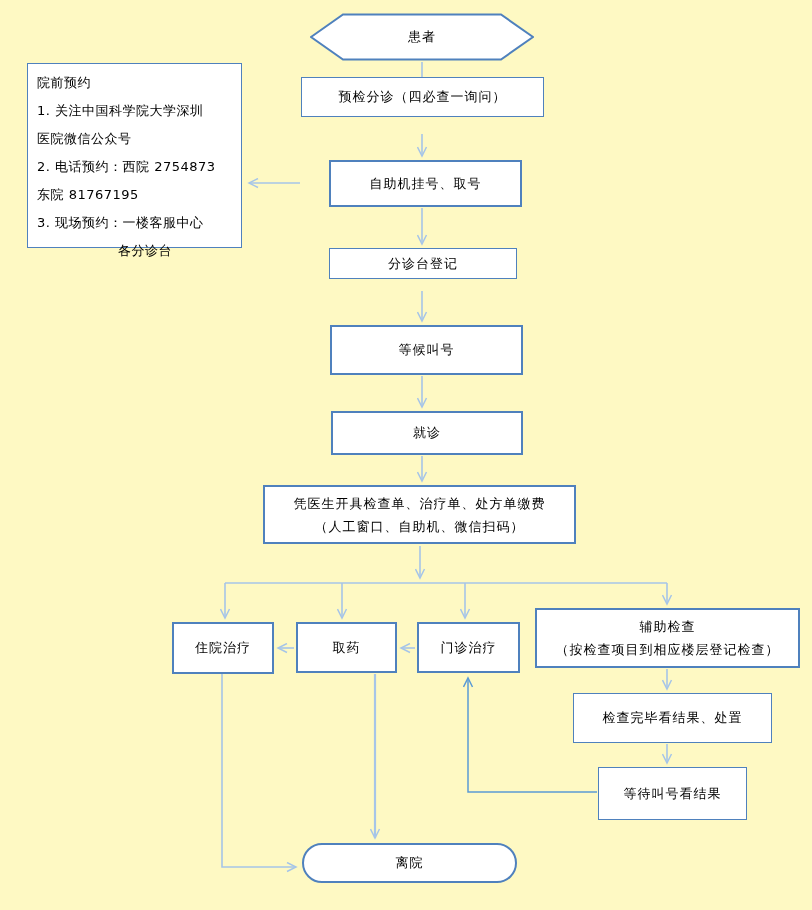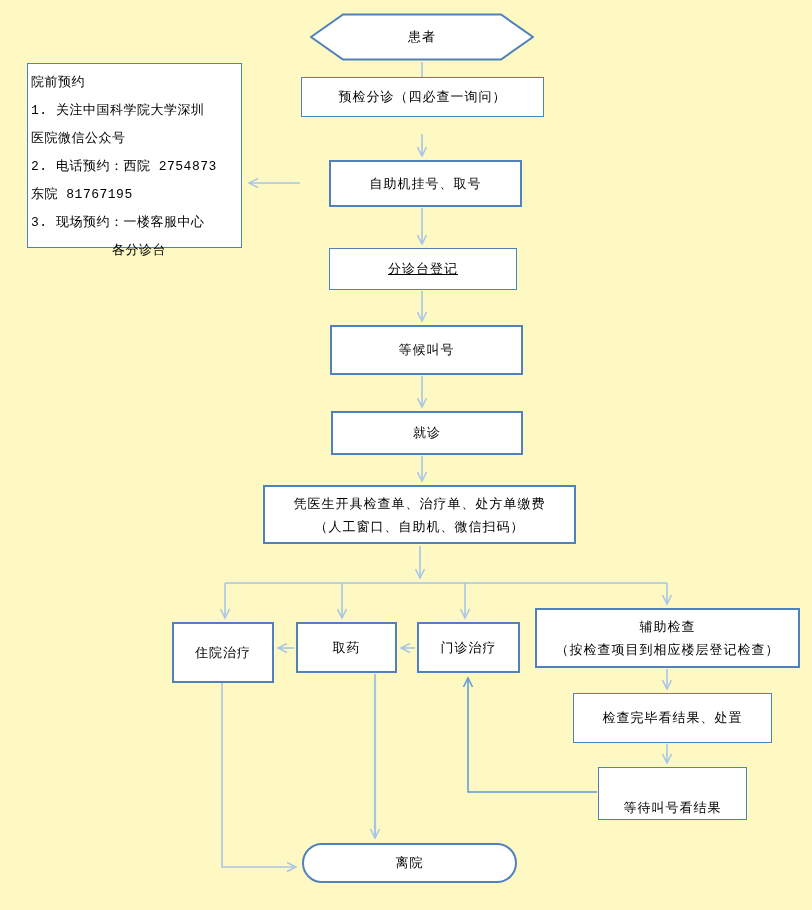--- a/index.html
+++ b/index.html
@@ -20,22 +20,22 @@
     text-align:center;font-size:13px;line-height:1.8;
     white-space:pre-line;letter-spacing:1px;
   }
   .node.thin{border-width:1.5px;}
   .node.hex{border:none;background:transparent;}
   .node.hex svg{position:absolute;left:0;top:0;}
   .node.hex span{position:relative;}
   .node.stadium{border-radius:25px;}
   .node.infobox{
     align-items:flex-start;justify-content:flex-start;
-    text-align:left;padding:5px 3px;line-height:28px;
-    white-space:pre-line;letter-spacing:0.5px;font-family:Liberation Mono, monospace;
+    text-align:left;padding:5px 9px;line-height:28px;
+    white-space:pre-line;letter-spacing:0.5px;
   }
   .node.twoline{line-height:23px;}
 </style>
 </head>
 <body>
 
 <div class="canvas">
 
   <svg class="edges" width="812" height="910" viewBox="0 0 812 910">
     <defs>
@@ -88,59 +88,59 @@
   <div class="node thin infobox" style="left:27px;top:63px;width:215px;height:185px;">
     <span>院前预约
 1. 关注中国科学院大学深圳
 医院微信公众号
 2. 电话预约：西院 2754873
 东院 81767195
 3. 现场预约：一楼客服中心
 　　　　　　各分诊台</span>
   </div>
 
-  <div class="node thin" style="left:329px;top:248px;width:188px;height:42px;text-decoration:underline;">
+  <div class="node thin" style="left:329px;top:248px;width:188px;height:31px;">
     <span>分诊台登记</span>
   </div>
 
   <div class="node" style="left:330px;top:325px;width:193px;height:50px;">
     <span>等候叫号</span>
   </div>
 
   <div class="node" style="left:331px;top:411px;width:192px;height:44px;">
     <span>就诊</span>
   </div>
 
   <div class="node twoline" style="left:263px;top:485px;width:313px;height:59px;">
     <span>凭医生开具检查单、治疗单、处方单缴费
 （人工窗口、自助机、微信扫码）</span>
   </div>
 
-  <div class="node" style="left:172px;top:622px;width:102px;height:61px;">
+  <div class="node" style="left:172px;top:622px;width:102px;height:52px;">
     <span>住院治疗</span>
   </div>
 
   <div class="node" style="left:296px;top:622px;width:101px;height:51px;">
     <span>取药</span>
   </div>
 
   <div class="node" style="left:417px;top:622px;width:103px;height:51px;">
     <span>门诊治疗</span>
   </div>
 
   <div class="node thin" style="left:573px;top:693px;width:199px;height:50px;">
     <span>检查完毕看结果、处置</span>
   </div>
 
   <div class="node twoline" style="left:535px;top:608px;width:265px;height:60px;">
     <span>辅助检查
 （按检查项目到相应楼层登记检查）</span>
   </div>
 
-  <div class="node thin" style="left:598px;top:767px;width:149px;height:53px;align-items:flex-end;">
+  <div class="node thin" style="left:598px;top:767px;width:149px;height:53px;">
     <span>等待叫号看结果</span>
   </div>
 
   <div class="node stadium" style="left:302px;top:843px;width:215px;height:40px;">
     <span>离院</span>
   </div>
 
 </div>
 
 </body></html>

